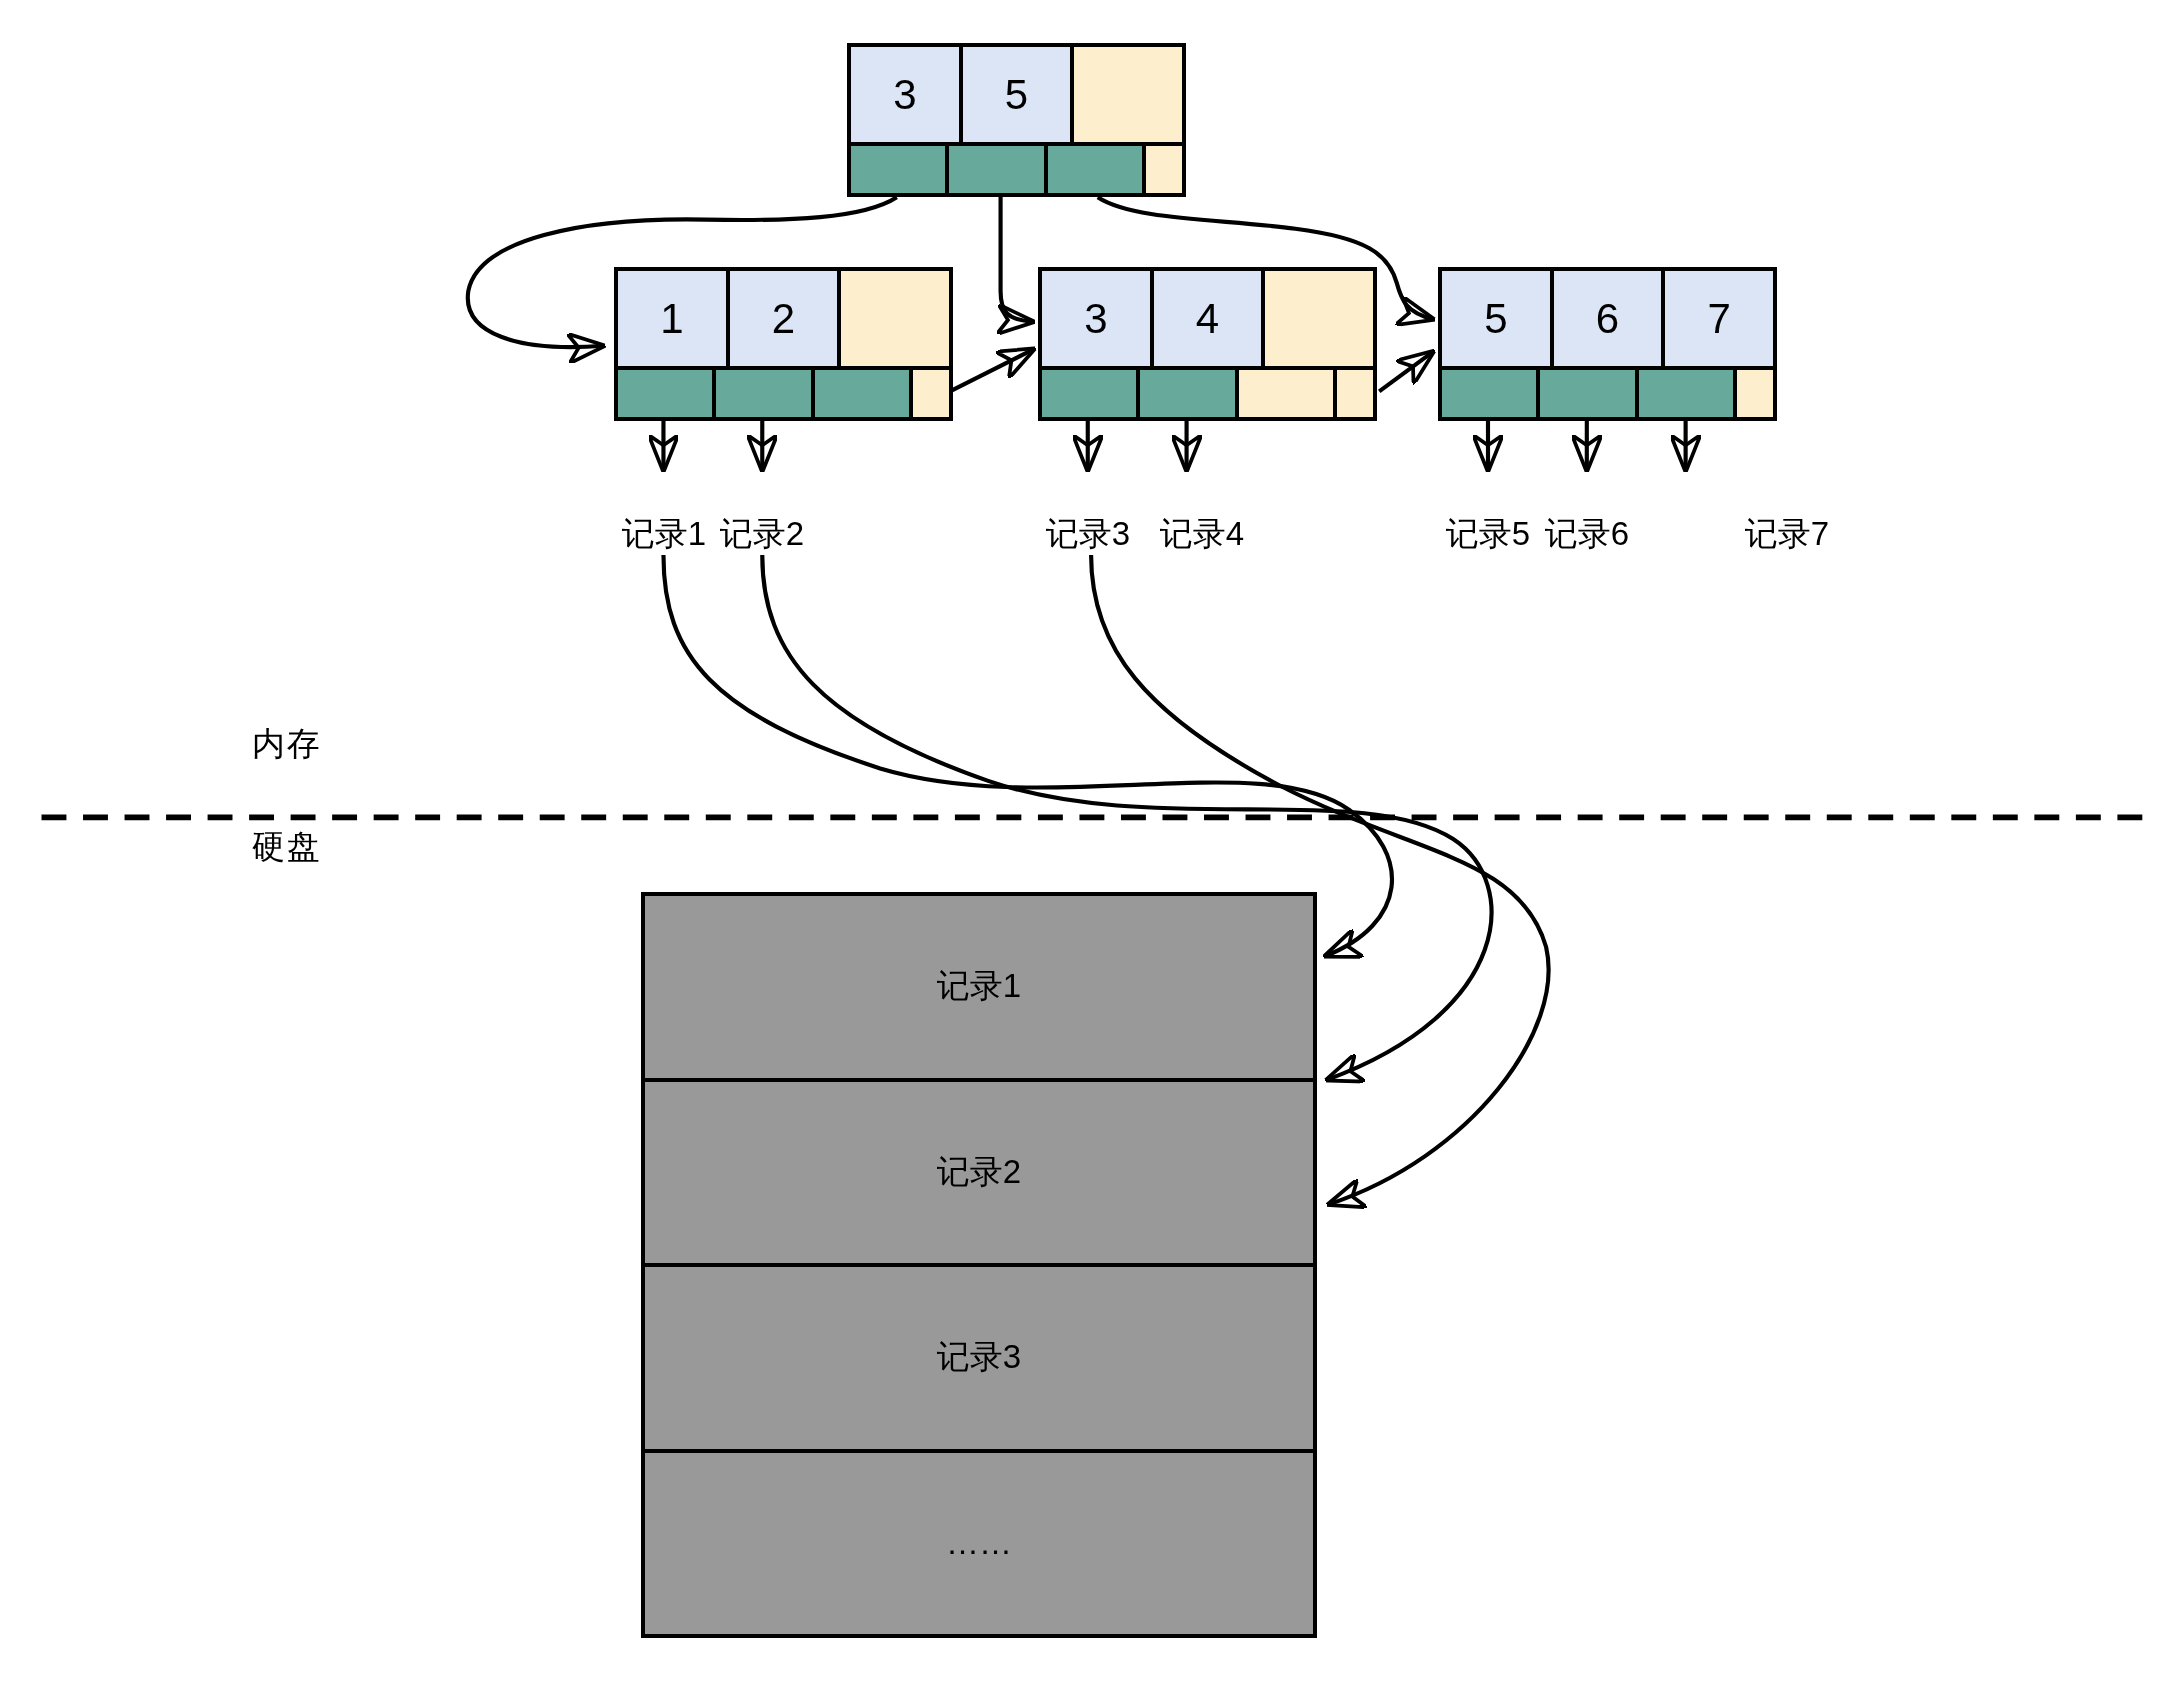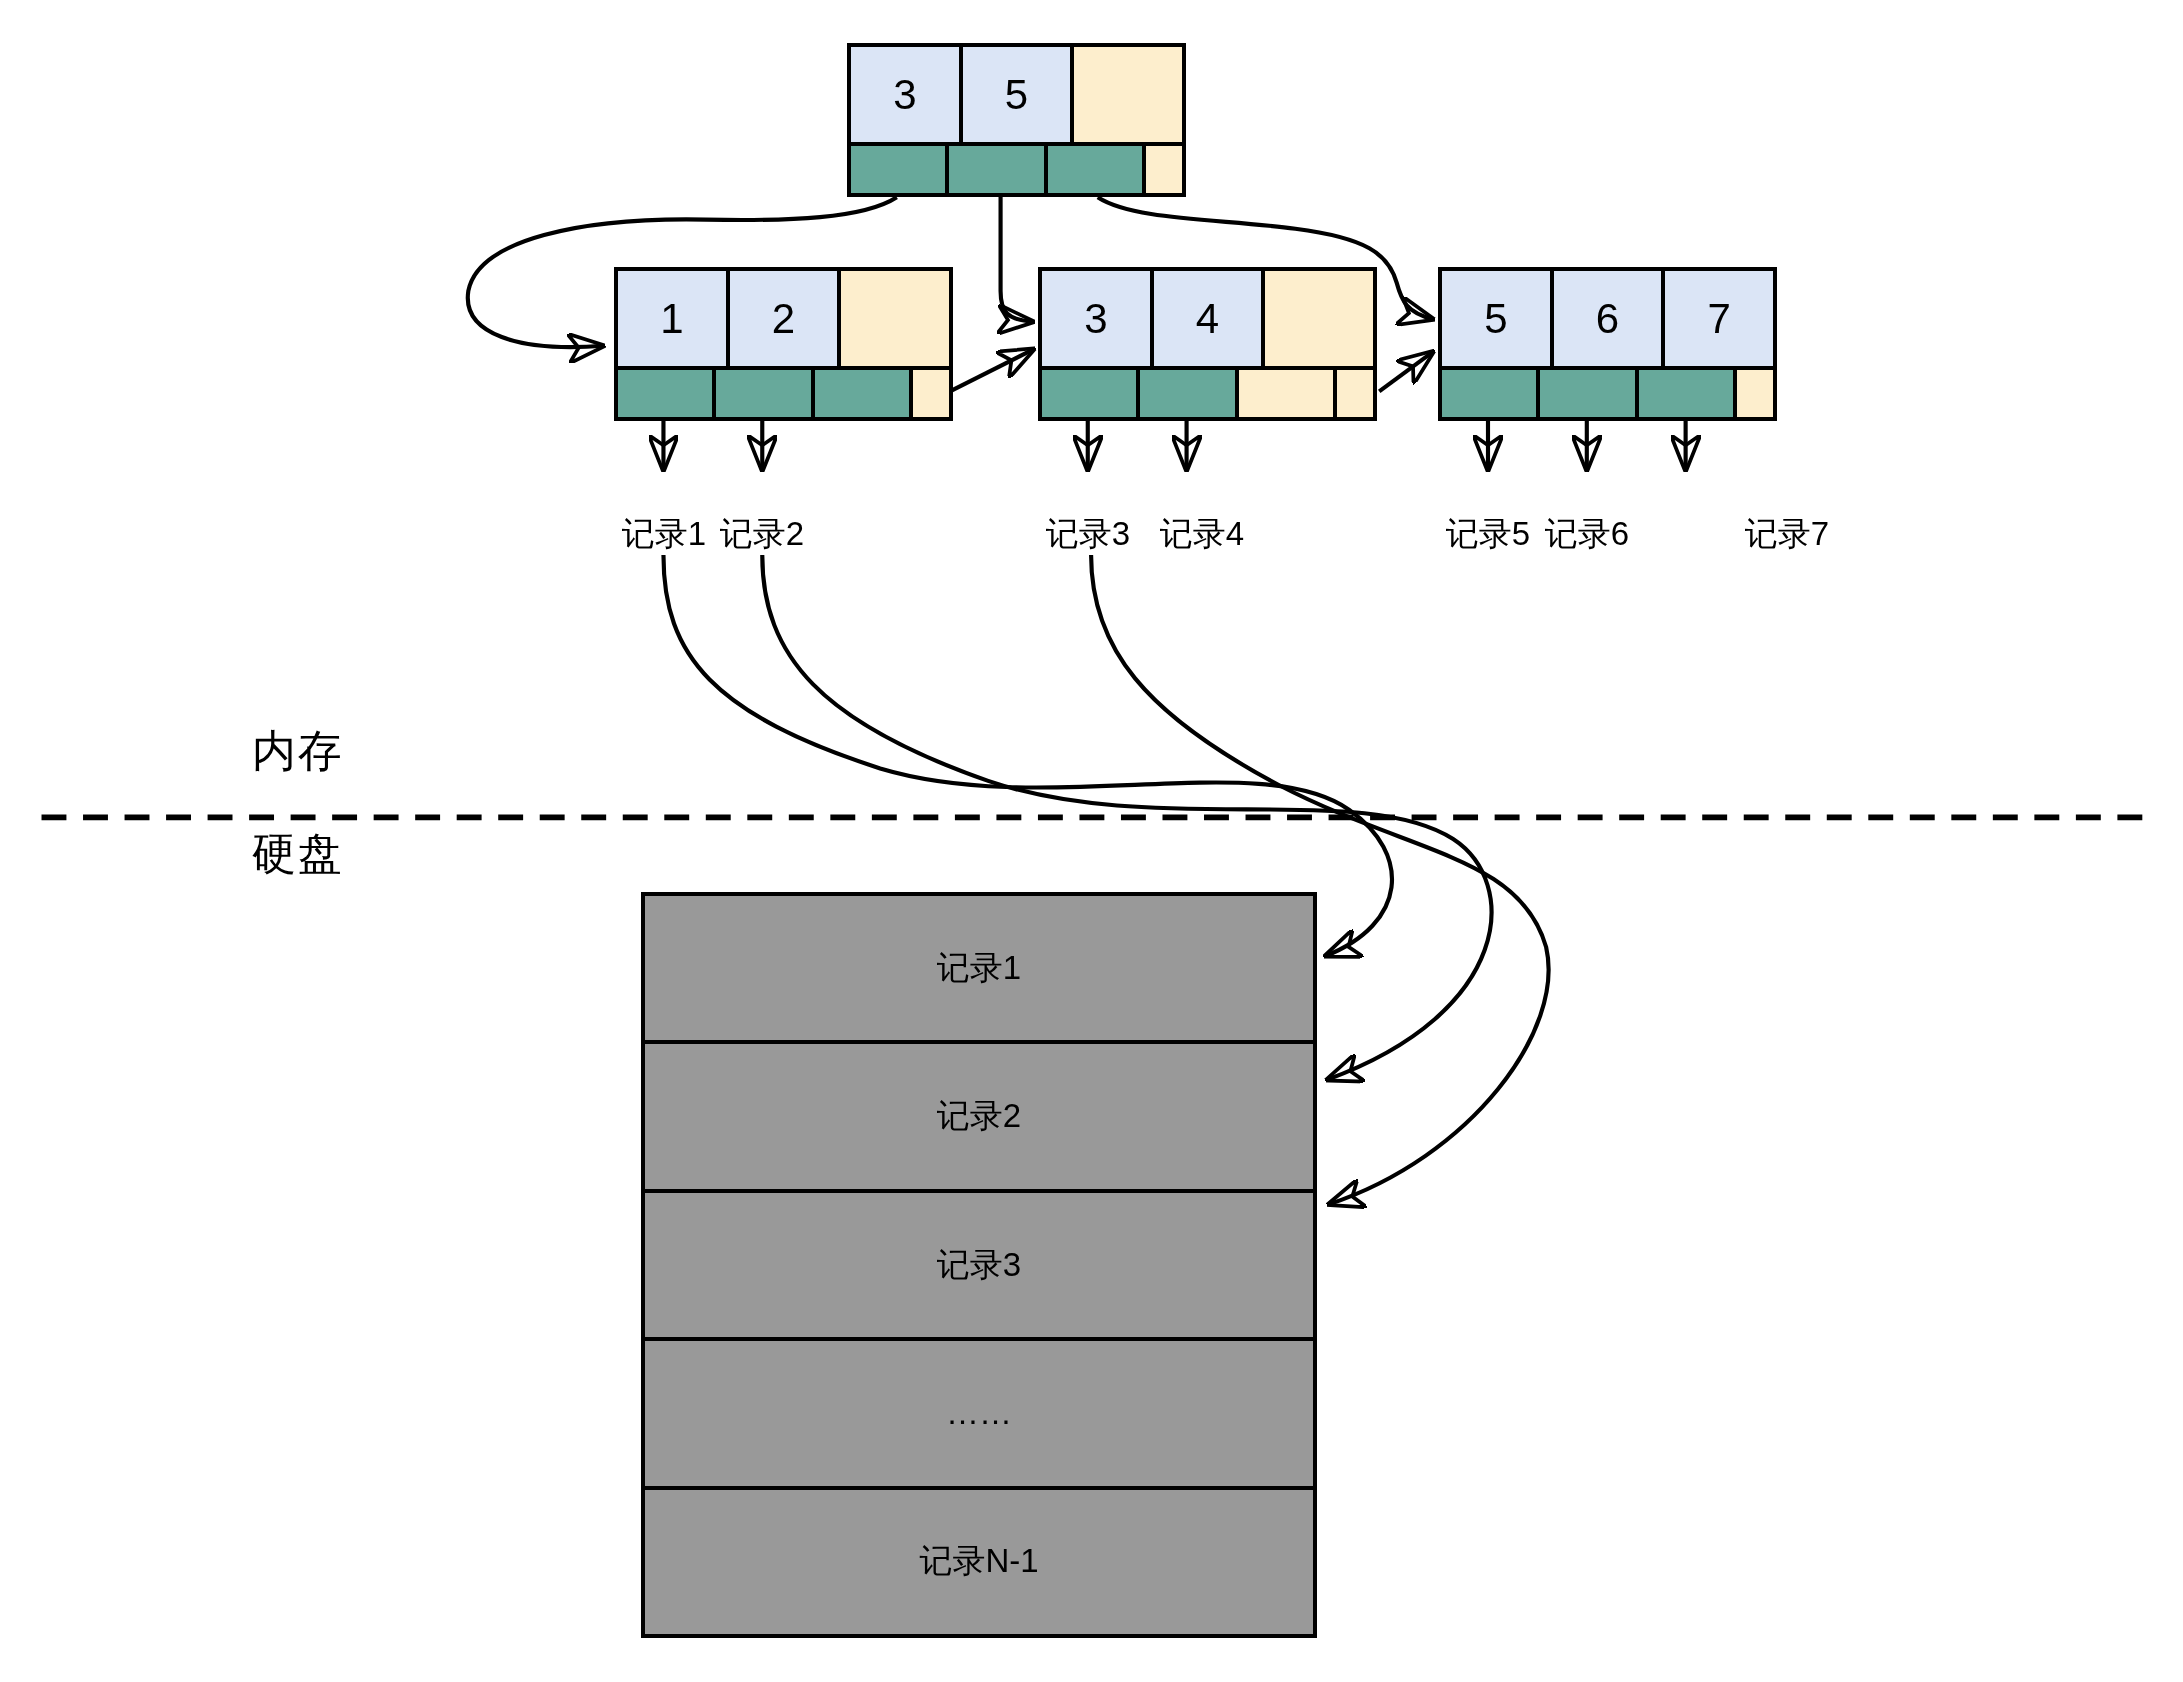--- a/index.html
+++ b/index.html
@@ -30,21 +30,21 @@
   .cell.key{flex:1;background:var(--key-cell);font-size:42px}
   .cell.key-empty{flex:1;background:var(--empty-cell)}
   .cell.ptr{flex:1;background:var(--pointer-cell)}
   .cell.ptr-empty{flex:1;background:var(--empty-cell)}
   .cell.ptr-small{flex:0 0 40px;background:var(--empty-cell)}
 
   
   .rec-label{position:absolute;top:512px;transform:translateX(-50%);font-size:33px;white-space:nowrap}
 
   
-  .region-label{position:absolute;left:252px;font-size:44px;letter-spacing:1.7px}
+  .region-label{position:absolute;left:252px;font-size:33px;letter-spacing:1.7px}
   .region-label.memory{top:722px}
   .region-label.disk{top:825px}
 
   
   .disk-table{position:absolute;left:641px;top:892px;width:676px;height:746px;
               border:2.5px solid var(--line);display:flex;flex-direction:column;background:var(--line)}
   .disk-row{flex:1;background:var(--disk-row);border:2.1px solid var(--line);
             display:flex;align-items:center;justify-content:center;font-size:33px}
 </style>
 </head>
@@ -146,17 +146,16 @@
   <div class="rec-label" style="left:1787px">记录7</div>
 
   <div class="region-label memory">内存</div>
   <div class="region-label disk">硬盘</div>
 
   <div class="disk-table">
     <div class="disk-row">记录1</div>
     <div class="disk-row">记录2</div>
     <div class="disk-row">记录3</div>
     <div class="disk-row">……</div>
-    <div class="disk-row">记录N-1</div>
   </div>
 
 </div>
 
 
 </body></html>

